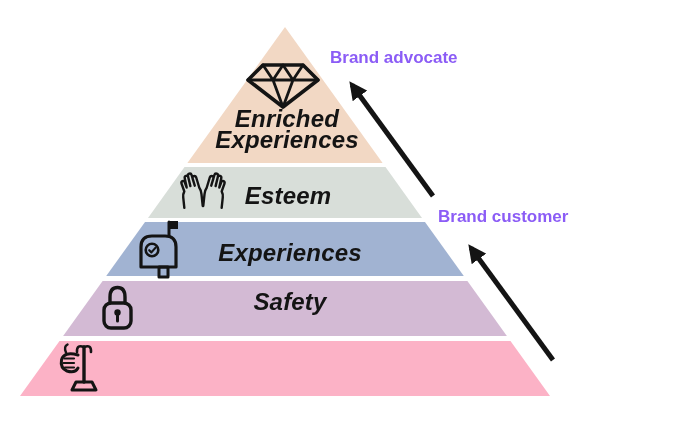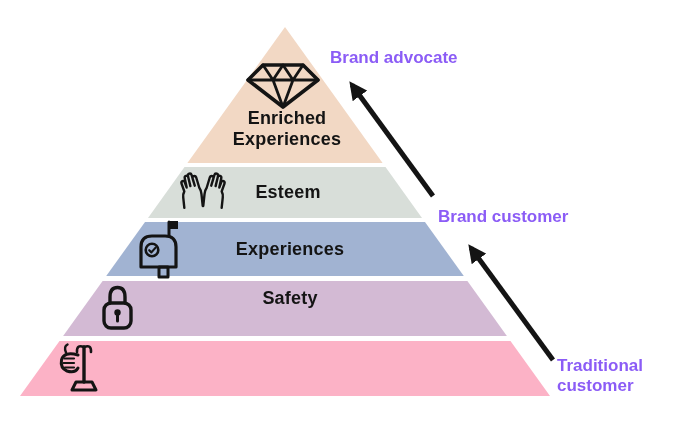--- a/index.html
+++ b/index.html
@@ -2,22 +2,22 @@
 <html><head>
 <meta charset="utf-8">
 <style>
   html,body { margin:0; padding:0; background:#ffffff; }
   .stage {
     position:relative; width:680px; height:428px; background:#ffffff;
     font-family:"Liberation Sans","DejaVu Sans",sans-serif; color:#141414; overflow:hidden;
   }
   .stage svg { position:absolute; left:0; top:0; }
   .lvl-label {
-    position:absolute; font-weight:700; font-size:18px; letter-spacing:.2px;
-    transform:translateX(-50%); white-space:nowrap; color:#141414;
+    position:absolute; font-weight:700; font-size:24px; letter-spacing:.2px;
+    transform:translateX(-50%); white-space:nowrap; color:#141414;font-style:italic;
   }
   .lvl-label.wrap {
     white-space:normal; text-align:center; width:160px; line-height:21px;
   }
   .anno {
     position:absolute; font-weight:700; font-size:17px; line-height:20px; color:#8b5cf6;
   }
   .anno.wrap { width:120px; }
 </style>
 </head>
@@ -79,15 +79,14 @@
     <line x1="553" y1="360" x2="471" y2="248" stroke-width="5" marker-end="url(#ah)" stroke="#141414"></line>
   </svg>
 
   <div class="lvl-label wrap" style="left:287px; top:108px;">Enriched Experiences</div>
   <div class="lvl-label" style="left:288px; top:182px;text-align:center;">Esteem</div>
   <div class="lvl-label" style="left:290px; top:239px;">Experiences</div>
   <div class="lvl-label" style="left:290px; top:288px;">Safety</div>
 
   <div class="anno" style="left:330px; top:48px;">Brand advocate</div>
   <div class="anno" style="left:438px; top:207px;">Brand customer</div>
-  <div class="anno wrap" style="left:557px; top:356px;">Traditional customer</div>
 
 </div>
 
 </body></html>

